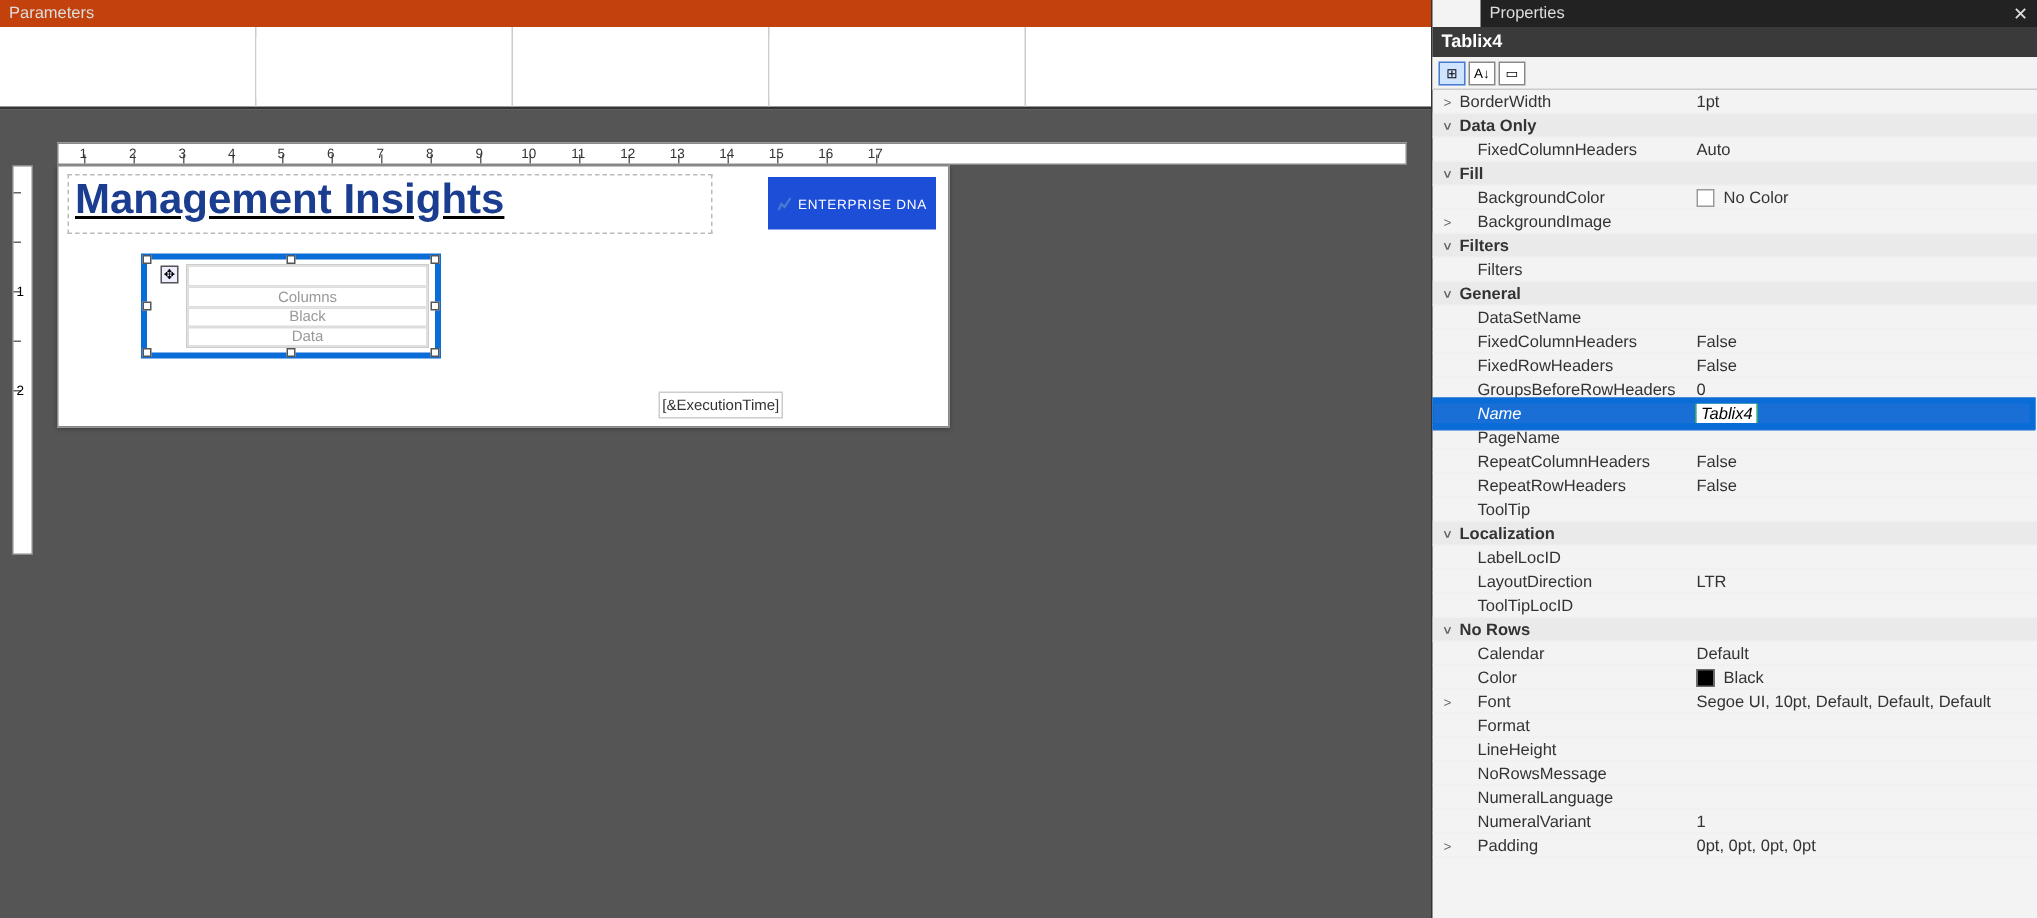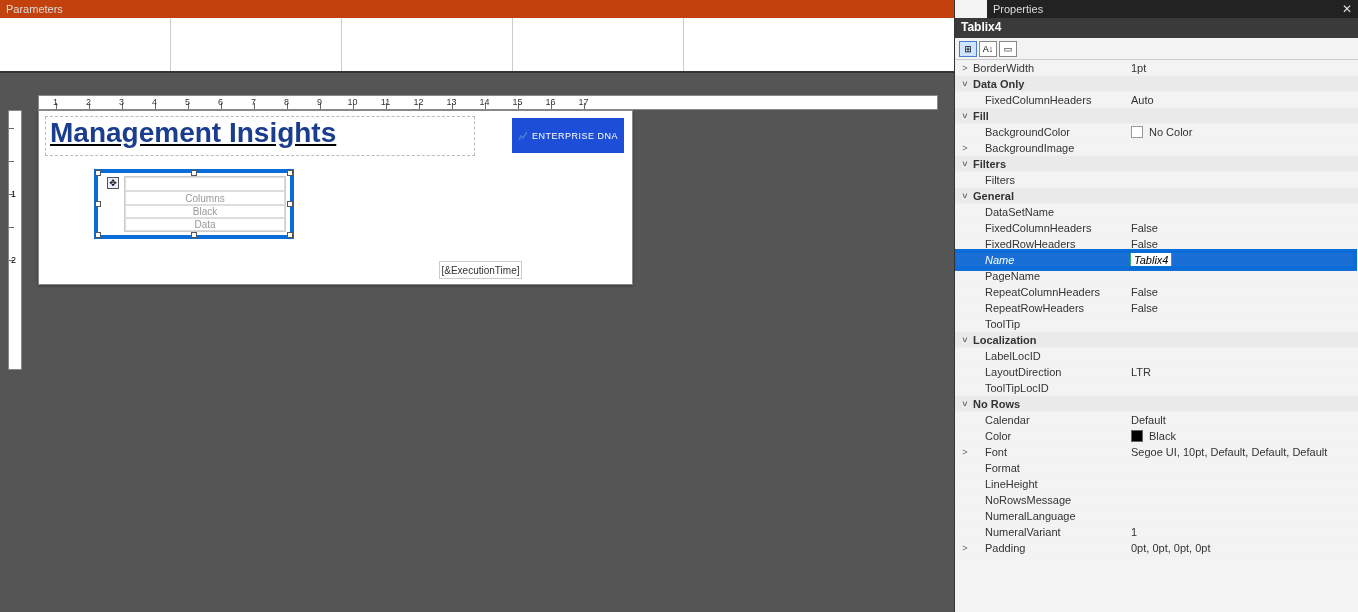--- a/index.html
+++ b/index.html
@@ -288,20 +288,27 @@
             <span>False</span>
           </span>
         </div>
         <div class="prop-row indent">
           <span class="expander"></span>
           <span class="pname">FixedRowHeaders</span>
           <span class="pval">
             <span>False</span>
           </span>
         </div>
+        <div class="prop-row indent">
+          <span class="expander"></span>
+          <span class="pname">GroupsBeforeRowHeaders</span>
+          <span class="pval">
+            <span>0</span>
+          </span>
+        </div>
         <div class="prop-row indent highlighted hl-frame">
           <span class="expander"></span>
           <span class="pname">Name</span>
           <span class="pval">
             <span class="valinput">Tablix4</span>
           </span>
         </div>
         <div class="prop-row indent">
           <span class="expander"></span>
           <span class="pname">PageName</span>

